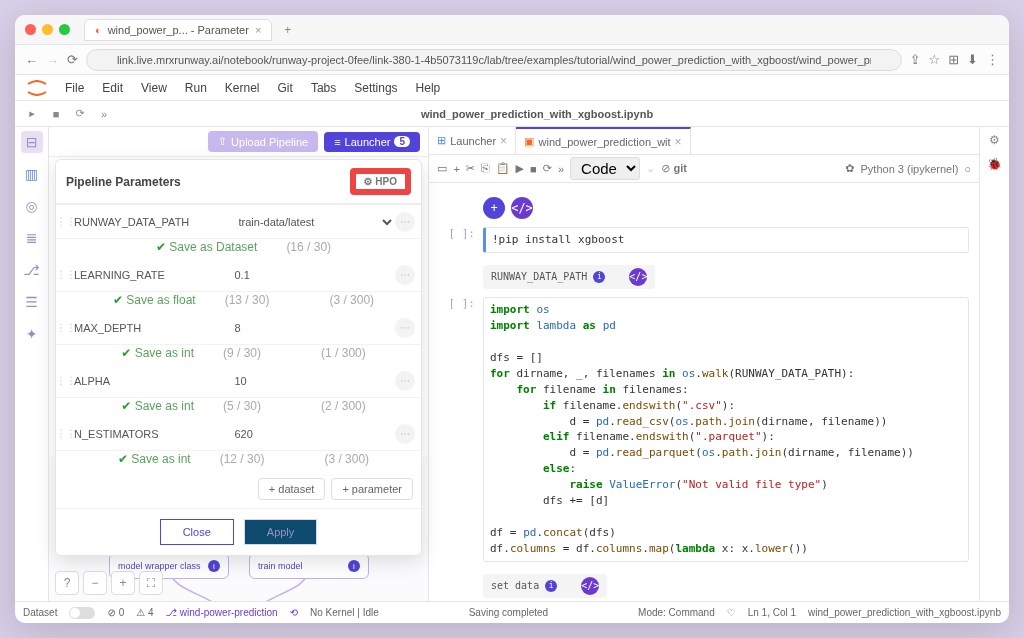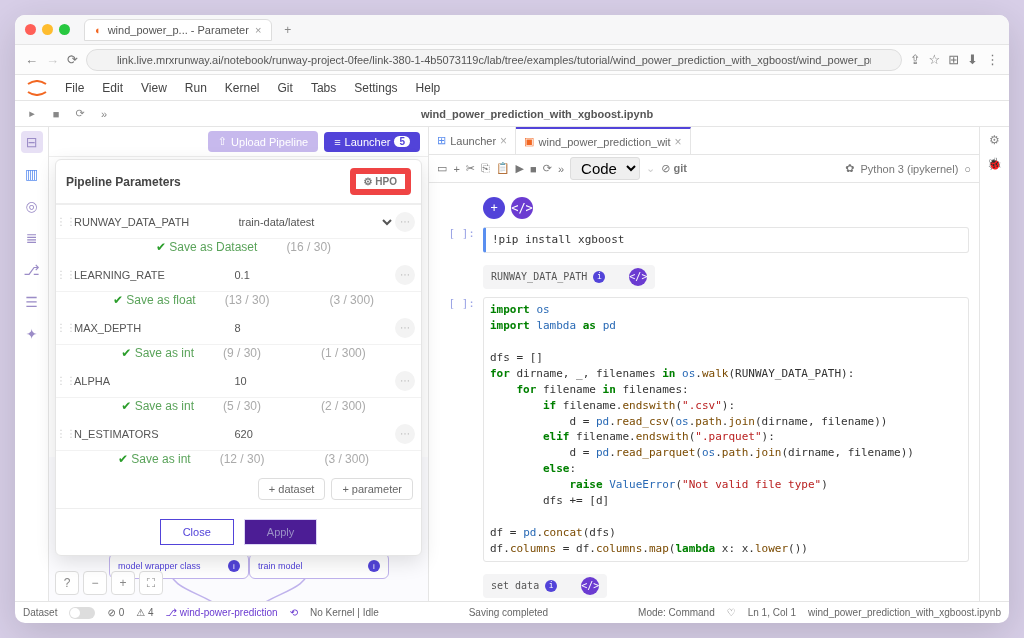--- a/index.html
+++ b/index.html
@@ -38,23 +38,23 @@
 .prow .pname { flex:1; font-size:11px; color:#555; padding-left:4px; }
 .prow .pval { flex:1; font-size:11px; color:#666; }
 .prow .pval input, .prow .pval select { width:100%; border:none; background:transparent; font-size:11px; color:#555; }
 .prow .kebab { width:20px; height:20px; border-radius:50%; background:#f3f3f3; color:#bbb; display:flex; align-items:center; justify-content:center; font-size:10px; }
 .subinfo { display:flex; justify-content:center; padding:1px 20px 4px 30px; font-size:12px; color:#5aa35a; }
 .subinfo .r { color:#aaa;margin-left:29px; }
 .footrow { display:flex; justify-content:flex-end; gap:6px; padding:8px; }
 .pillbtn { border:1px solid #ddd; background:#fff; padding:4px 10px; border-radius:4px; font-size:11px; color:#666; }
 .actrow { display:flex; justify-content:center; gap:10px; padding:10px; border-top:1px solid #eee; }
 .actbtn { border:1px solid #5243d9; background:#fff; color:#5243d9; padding:6px 22px; border-radius:0; font-size:11px; }
-.actbtn.apply { background:#4c1d95; border-color:#dcd6f5; color:#9b91c7; }
+.actbtn.apply { background:#0c4a6e; border-color:#dcd6f5; color:#9b91c7; }
 .graph { position:absolute; top:330px; left:0; right:0; bottom:0; background:#fbfbfe; overflow:hidden; }
-.node { position:absolute; border:1px solid #bfb2ec; border-radius:6px; background:#fff; padding:6px 8px; font-size:9px; color:#5243d9; width:140px; display:flex; align-items:center; justify-content:space-between; }
+.node { position:absolute; border:1px solid #bfb2ec; border-radius:6px; background:#fff; padding:6px 8px; font-size:9px; color:#5243d9; width:120px; display:flex; align-items:center; justify-content:space-between; }
 .node .info { background:#5243d9; color:#fff; border-radius:50%; width:12px; height:12px; font-size:8px; display:flex; align-items:center; justify-content:center; }
 .zoomctl { position:absolute; bottom:6px; left:6px; display:flex; gap:4px; }
 .zoomctl div { width:24px; height:24px; border:1px solid #ddd; border-radius:4px; display:flex; align-items:center; justify-content:center; color:#888; font-size:12px; background:#fff; }
 .rightpanel { flex:1; display:flex; flex-direction:column; min-width:0; background:#fff; }
 .filetabs { height:28px; display:flex; border-bottom:1px solid #e5e5e5; }
 .ftab { padding:4px 8px; font-size:11px; border-right:1px solid #e5e5e5; display:flex; align-items:center; gap:4px; color:#666; }
 .ftab .x { color:#aaa; font-size:12px; }
 .ftab.active { background:#fff; border-top:2px solid #5243d9; }
 .nbtool { height:28px; display:flex; align-items:center; gap:6px; padding:0 8px; border-bottom:1px solid #e5e5e5; font-size:11px; color:#777; }
 .nbtool .sp { flex:1; }

